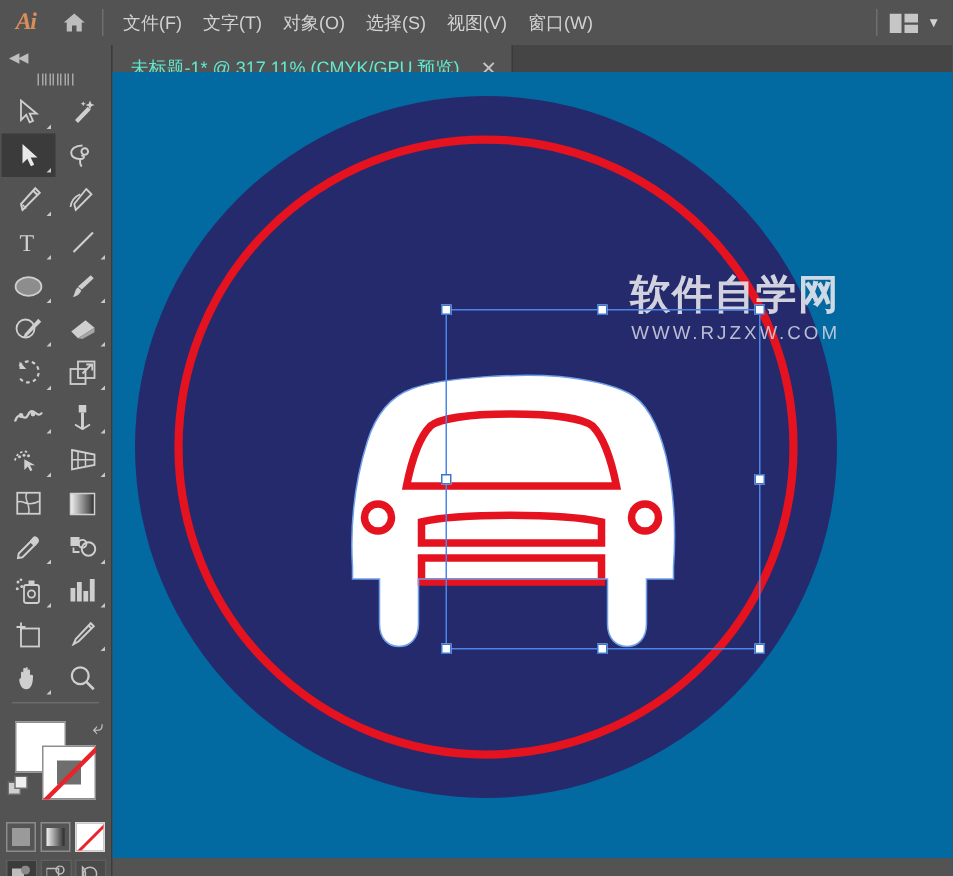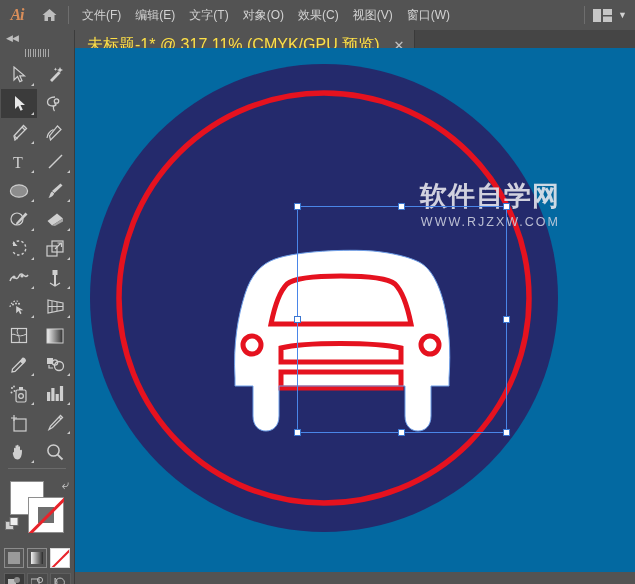--- a/index.html
+++ b/index.html
@@ -44,21 +44,21 @@
   
   .tabbar {
     position:absolute; left:0; top:30px; width:635px; height:30px;
     background:#454545;
   }
   .tab {
     position:absolute; left:75px; top:0; height:30px;
     background:#535353; display:flex; align-items:center;
     padding:0 10px 0 12px; border-right:1px solid #3a3a3a;
   }
-  .tab-title { color:#fde047; font-size:16px; white-space:nowrap; }
+  .tab-title { color:#5eead4; font-size:12px; white-space:nowrap; }
   .tab-close {
     color:#c3c3c3; font-size:13px; margin-left:14px; line-height:1;
     cursor:pointer; font-family:"Liberation Sans", sans-serif;
   }
 
   
   .toolpanel {
     position:absolute; left:0; top:30px; width:75px; height:554px;
     background:#535353; border-right:1px solid #3c3c3c;
   }
@@ -186,24 +186,23 @@
   <div class="menubar">
     <div class="ai-logo">Ai</div>
     <div class="home-btn">
       <svg width="17" height="16" viewBox="0 0 17 16">
         <path d="M8.5 2 L15.5 8 L13.5 8 L13.5 14 L10 14 L10 10 L7 10 L7 14 L3.5 14 L3.5 8 L1.5 8 Z" fill="#bdbdbd"></path>
       </svg>
     </div>
     <div class="menu-div"></div>
     <div class="menu-items">
       <div class="menu-item">文件(F)</div>
-      <div class="menu-item">编辑(E)</div>
       <div class="menu-item">文字(T)</div>
       <div class="menu-item">对象(O)</div>
-      <div class="menu-item">效果(C)</div>
+      <div class="menu-item">选择(S)</div>
       <div class="menu-item">视图(V)</div>
       <div class="menu-item">窗口(W)</div>
     </div>
     <div class="ws-area">
       <div class="ws-div"></div>
       <div class="ws-icon">
         <svg width="19" height="13" viewBox="0 0 19 13">
           <rect x="0" y="0" width="8" height="13" fill="#c6c6c6"></rect>
           <rect x="10" y="0" width="9" height="6" fill="#c6c6c6"></rect>
           <rect x="10" y="7.5" width="9" height="5.5" fill="#c6c6c6"></rect>

